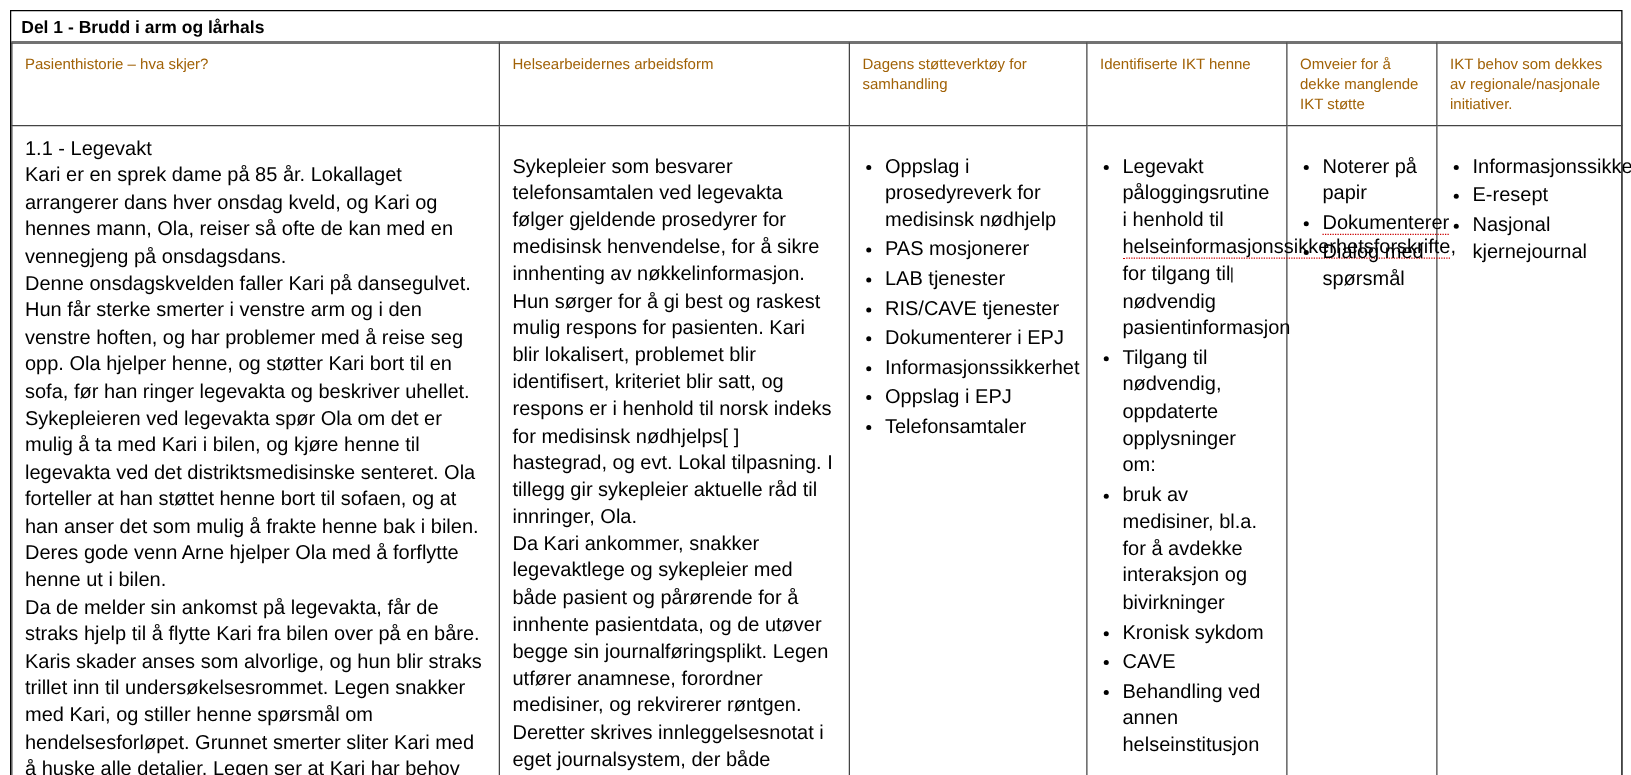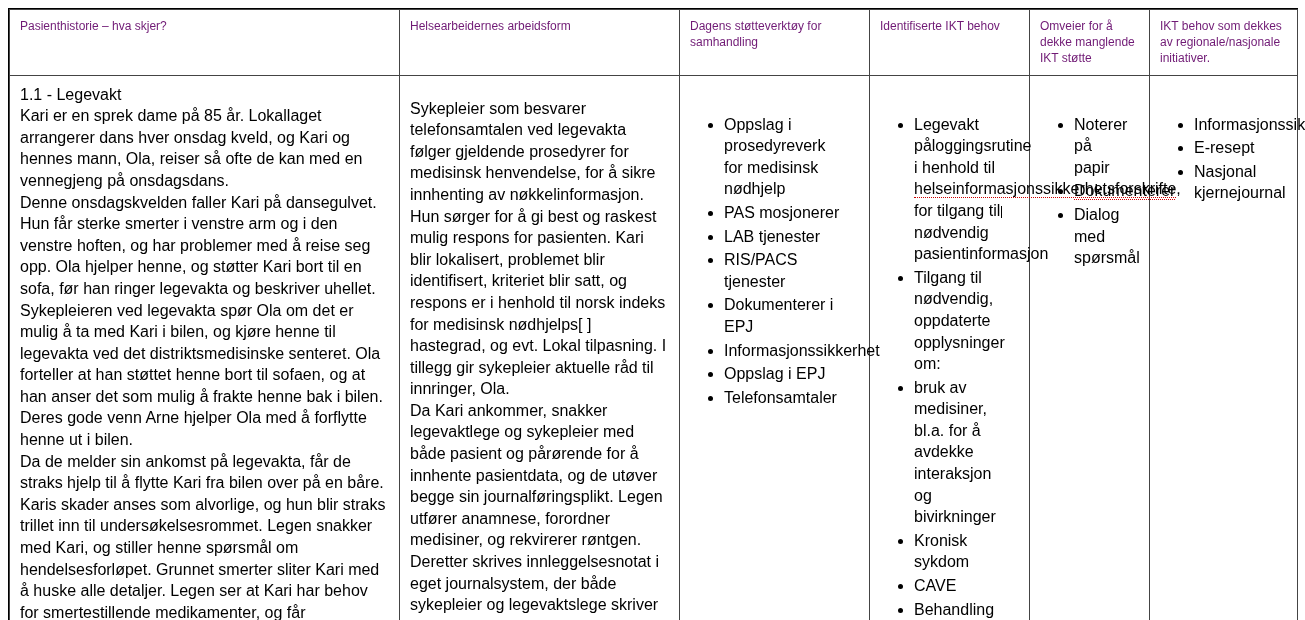--- a/index.html
+++ b/index.html
@@ -27,26 +27,26 @@
   }
   table.main th, table.main td {
     border: 1px solid #444;
     vertical-align: top;
     padding: 8px 10px;
     text-align: left;
     font-size: 16px;
     line-height: 1.35;
   }
   table.main th {
-    color: #701a75;
+    color: #a16207;
     font-weight: normal;
     font-size: 12px;
   }
   ul.bullets {
-    margin: 16px;
+    margin: 0;
     padding-left: 18px;
   }
   ul.bullets li {
     margin-bottom: 2px;
   }
   .underline-dotted {
     border-bottom: 1px dotted #c00;
   }
   .cursor-bar {
     display:inline-block;
@@ -61,56 +61,57 @@
   col.c2 { width: 280px; }
   col.c3 { width: 190px; }
   col.c4 { width: 160px; }
   col.c5 { width: 120px; }
   col.c6 { width: 148px; }
 </style>
 </head>
 <body>
 
 <div class="outer">
+  <div class="title-row">Del 1 - Brudd i arm og lårhals</div>
   <table class="main">
     <colgroup>
       <col class="c1">
         <col class="c2">
         <col class="c3">
         <col class="c4">
         <col class="c5">
         <col class="c6">
     </colgroup>
     <thead>
       <tr>
         <th>Pasienthistorie – hva skjer?</th>
         <th>Helsearbeidernes arbeidsform</th>
         <th>Dagens støtteverktøy for samhandling</th>
-        <th>Identifiserte IKT behov</th>
+        <th>Identifiserte IKT henne</th>
         <th>Omveier for å dekke manglende IKT støtte</th>
         <th>IKT behov som dekkes av regionale/nasjonale initiativer.</th>
       </tr>
     </thead>
     <tbody>
       <tr>
         <td>
           <div>1.1 - Legevakt</div>
           <div id="c1body">Kari er en sprek dame på 85 år. Lokallaget arrangerer dans hver onsdag kveld, og Kari og hennes mann, Ola, reiser så ofte de kan med en vennegjeng på onsdagsdans.<br>Denne onsdagskvelden faller Kari på dansegulvet. Hun får sterke smerter i venstre arm og i den venstre hoften, og har problemer med å reise seg opp. Ola hjelper henne, og støtter Kari bort til en sofa, før han ringer legevakta og beskriver uhellet. Sykepleieren ved legevakta spør Ola om det er mulig å ta med Kari i bilen, og kjøre henne til legevakta ved det distriktsmedisinske senteret. Ola forteller at han støttet henne bort til sofaen, og at han anser det som mulig å frakte henne bak i bilen. Deres gode venn Arne hjelper Ola med å forflytte henne ut i bilen.<br>Da de melder sin ankomst på legevakta, får de straks hjelp til å flytte Kari fra bilen over på en båre. Karis skader anses som alvorlige, og hun blir straks trillet inn til undersøkelsesrommet. Legen snakker med Kari, og stiller henne spørsmål om hendelsesforløpet. Grunnet smerter sliter Kari med å huske alle detaljer. Legen ser at Kari har behov for smertestillende medikamenter, og får supplerende informasjon av Ola. Ola bekrefter overfor legen at Kari ikke lider av noen kroniske sykdommer, at hun mosjonerer daglig, har vært frisk og ikke har lidd</div>
         </td>
         <td>
           <div style="height:14px"></div>
           <div id="c2body">Sykepleier som besvarer telefonsamtalen ved legevakta følger gjeldende prosedyrer for medisinsk henvendelse, for å sikre innhenting av nøkkelinformasjon. Hun sørger for å gi best og raskest mulig respons for pasienten. Kari blir lokalisert, problemet blir identifisert, kriteriet blir satt, og respons er i henhold til norsk indeks for medisinsk nødhjelps[ ] hastegrad, og evt. Lokal tilpasning. I tillegg gir sykepleier aktuelle råd til innringer, Ola.<br>Da Kari ankommer, snakker legevaktlege og sykepleier med både pasient og pårørende for å innhente pasientdata, og de utøver begge sin journalføringsplikt. Legen utfører anamnese, forordner medisiner, og rekvirerer røntgen. Deretter skrives innleggelsesnotat i eget journalsystem, der både sykepleier og legevaktslege skriver inn informasjon</div>
         </td>
         <td>
           <div style="height:14px"></div>
           <ul class="bullets" id="c3list">
               <li>Oppslag i prosedyreverk for medisinsk nødhjelp</li>
               <li>PAS mosjonerer</li>
               <li>LAB tjenester</li>
-              <li>RIS/PACS tjenester</li>
+              <li>RIS/CAVE tjenester</li>
               <li>Dokumenterer i EPJ</li>
               <li>Informasjonssikkerhet</li>
               <li>Oppslag i EPJ</li>
               <li>Telefonsamtaler</li>
             </ul>
         </td>
         <td>
           <div style="height:14px"></div>
           <ul class="bullets">
             <li>

